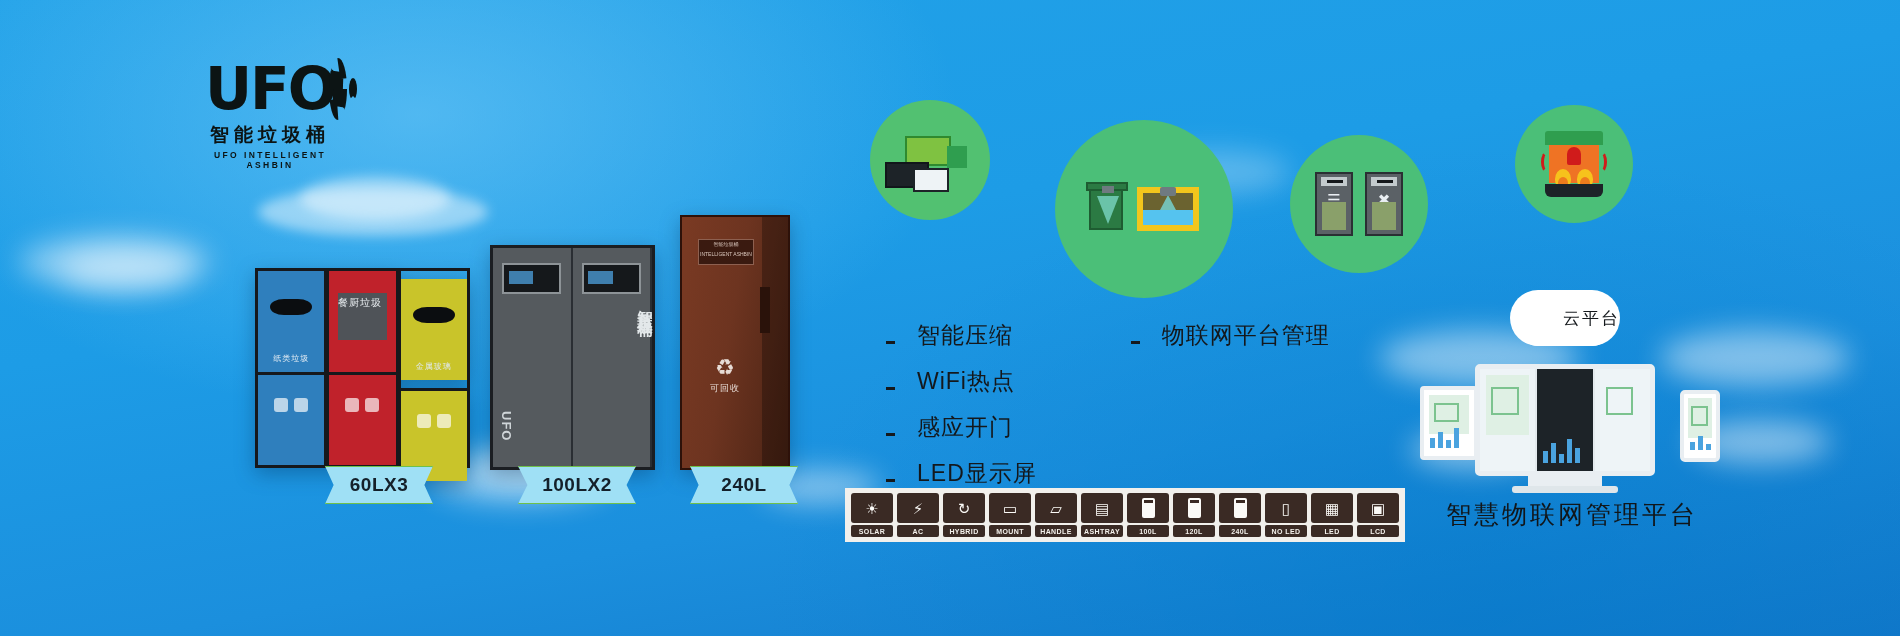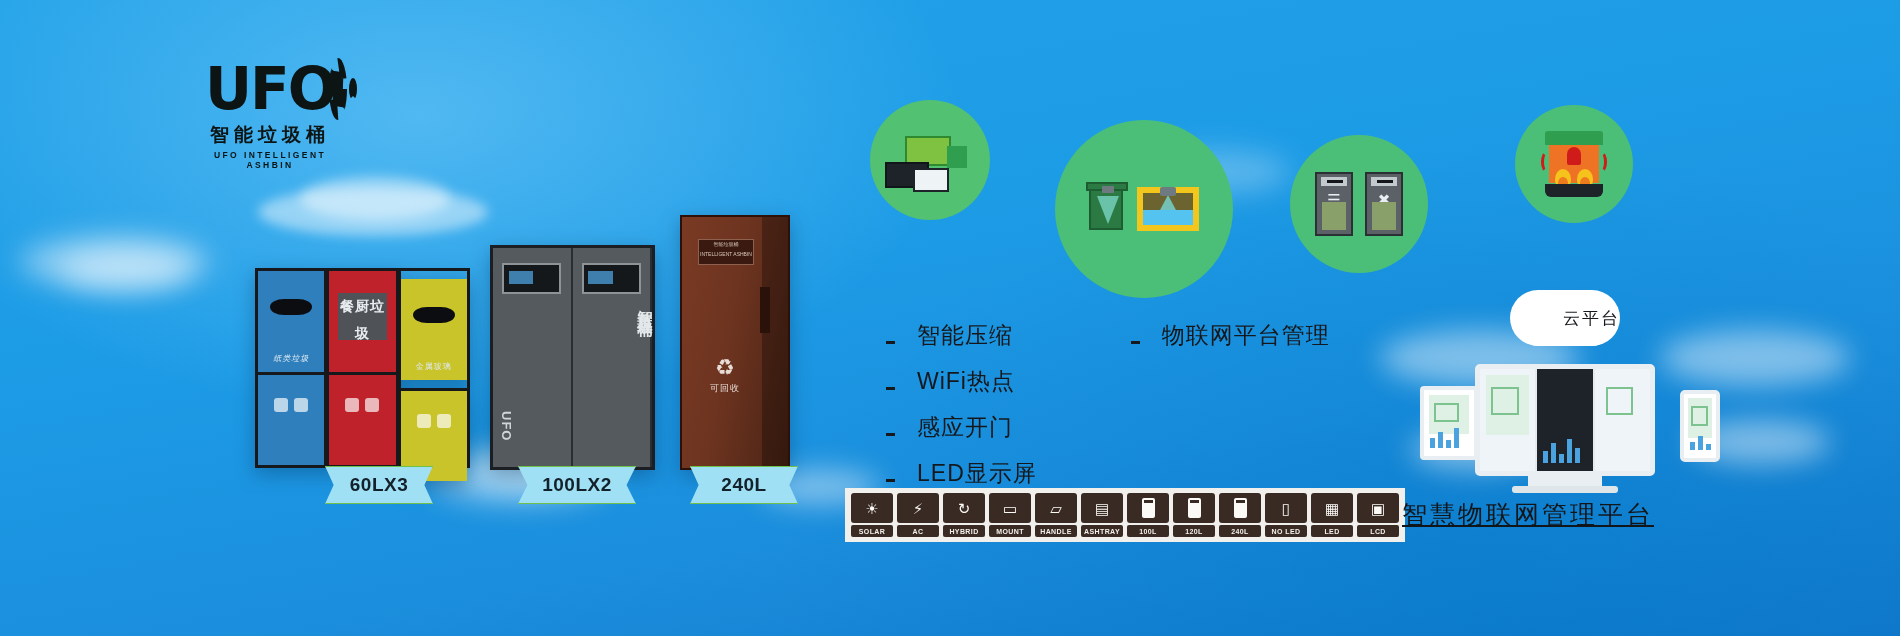--- a/index.html
+++ b/index.html
@@ -39,26 +39,26 @@
 
   
   .bin-wrap { position:absolute; }
 
   
   .triple { left:255px; top:268px; width:215px; height:200px; display:flex; filter:drop-shadow(0 6px 10px rgba(0,40,80,.35)); }
   .cell { flex:1; border:3px solid #16181c; border-right-width:2px; position:relative; }
   .cell:last-child { border-right-width:3px; }
   .cell .top { height:52%; position:relative; }
   .cell .bot { height:48%; border-top:3px solid #16181c; position:relative; overflow:hidden; }
-  .c-blue .top,.c-blue .bot { background:#2f7fbd;font-style:italic; }
+  .c-blue .top,.c-blue .bot { background:#2f7fbd; }
   .c-red  .top,.c-red  .bot { background:#c0222b; }
   .c-yel  .top,.c-yel  .bot { background:#c9c42a;margin-top:8px; }
   .slot { position:absolute; left:18%; top:28%; width:64%; height:16%; background:#0b0d10; border-radius:40%/60%; }
   .plate { position:absolute; left:13%; top:22%; width:74%; height:46%; background:#4f5358; }
-  .plate span { display:block; color:#e9edf0; font-size:14px; text-align:center; line-height:1.9; letter-spacing:1px;font-weight:bold; }
+  .plate span { display:block; color:#e9edf0; font-size:10px; text-align:left; line-height:1.9; letter-spacing:1px; }
   .cell .cap { position:absolute; left:0; right:0; bottom:8%; text-align:center; color:#dfe9f2; font-size:8px; letter-spacing:1px; }
   .ico-row { position:absolute; left:0; right:0; top:26%; display:flex; justify-content:center; gap:6px; opacity:.9; }
   .ico-row i { display:block; width:14px; height:14px; background:rgba(255,255,255,.75); border-radius:3px; }
 
   
   .dbl { left:490px; top:245px; width:165px; height:225px; display:flex; background:#555a5e; border:3px solid #1b1e22; filter:drop-shadow(0 6px 10px rgba(0,40,80,.35)); }
   .dbl .half { flex:1; position:relative; border-right:2px solid #2a2e33; }
   .dbl .half:last-child { border-right:none; }
   .dbl .win { position:absolute; left:12%; top:7%; width:76%; height:14%; background:#15181b; border:2px solid #8d9397; }
   .dbl .win::after { content:""; position:absolute; left:8%; top:22%; width:45%; height:48%; background:#3f7fae; }
@@ -148,21 +148,21 @@
   .mon-pane:last-child{border-right:none;}
   .mon-dark { background:#1d2328; }
   .mon-stand { position:absolute; left:108px; top:186px; width:74px; height:10px; background:#e9eef2; }
   .mon-foot { position:absolute; left:92px; top:196px; width:106px; height:7px; background:#dfe6ea; border-radius:3px; }
   .tablet { position:absolute; left:0; top:96px; width:58px; height:74px; background:#fff; border:4px solid #e9eef2; border-radius:4px; }
   .phone { position:absolute; right:0; top:100px; width:40px; height:72px; background:#fff; border:4px solid #e9eef2; border-radius:5px; }
   .chartbars { position:absolute; left:6px; bottom:8px; display:flex; align-items:flex-end; gap:3px; height:26px; }
   .chartbars i { display:block; width:5px; background:#4aa3df; }
   .greenmap { position:absolute; inset:6px 6px 36px 6px; background:#dff0e4; }
   .greenmap::after{ content:""; position:absolute; left:12%; top:20%; width:54%; height:40%; border:2px solid #7cc38f; }
-  .pf-title { position:absolute; left:-18px; top:208px; width:340px; font-size:25px; color:#11161a; letter-spacing:3px;text-decoration:underline; }
+  .pf-title { position:absolute; left:-18px; top:208px; width:340px; text-align:center; font-size:25px; color:#11161a; letter-spacing:3px; }
 </style>
 </head>
 <body>
 
 <div>
   <div class="cloud soft" style="left:20px;  top:236px; width:190px; height:52px;"></div>
   <div class="cloud soft" style="left:60px;  top:250px; width:130px; height:40px;"></div>
   <div class="cloud" style="left:258px; top:188px; width:230px; height:48px; opacity:.55;"></div>
   <div class="cloud" style="left:300px; top:176px; width:150px; height:44px; opacity:.5;"></div>
   <div class="cloud soft" style="left:430px; top:455px; width:180px; height:48px;"></div>

